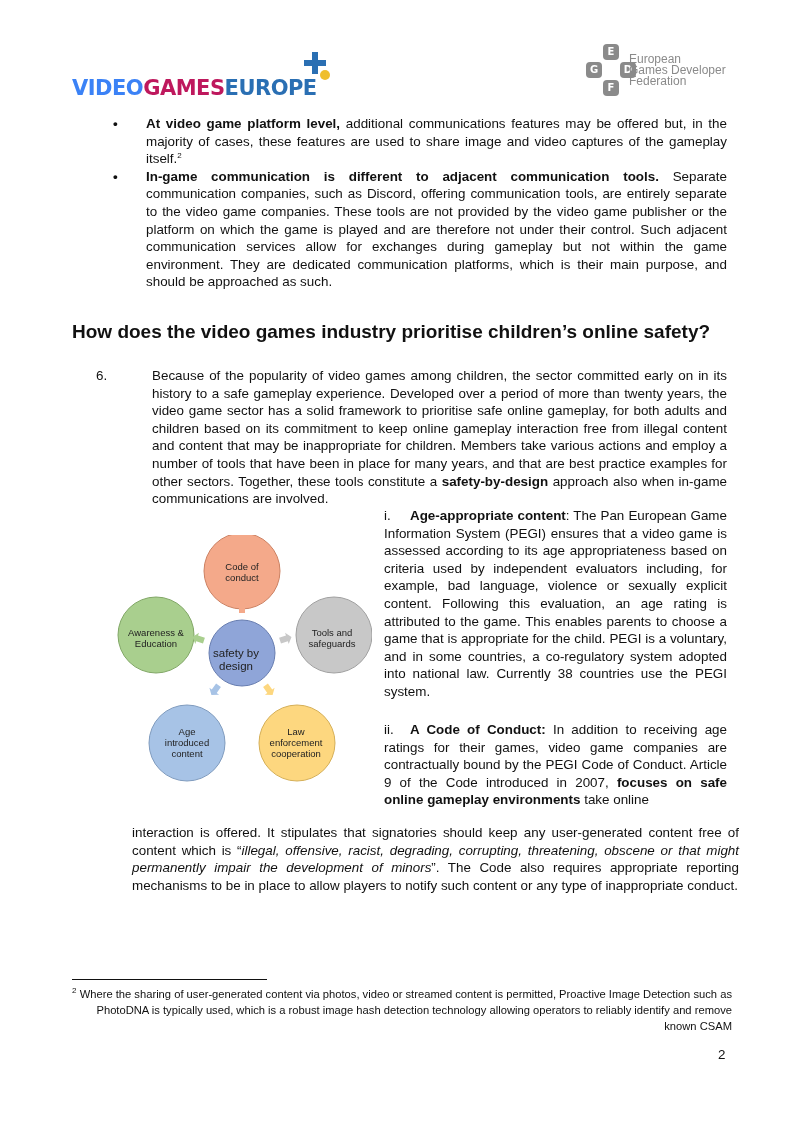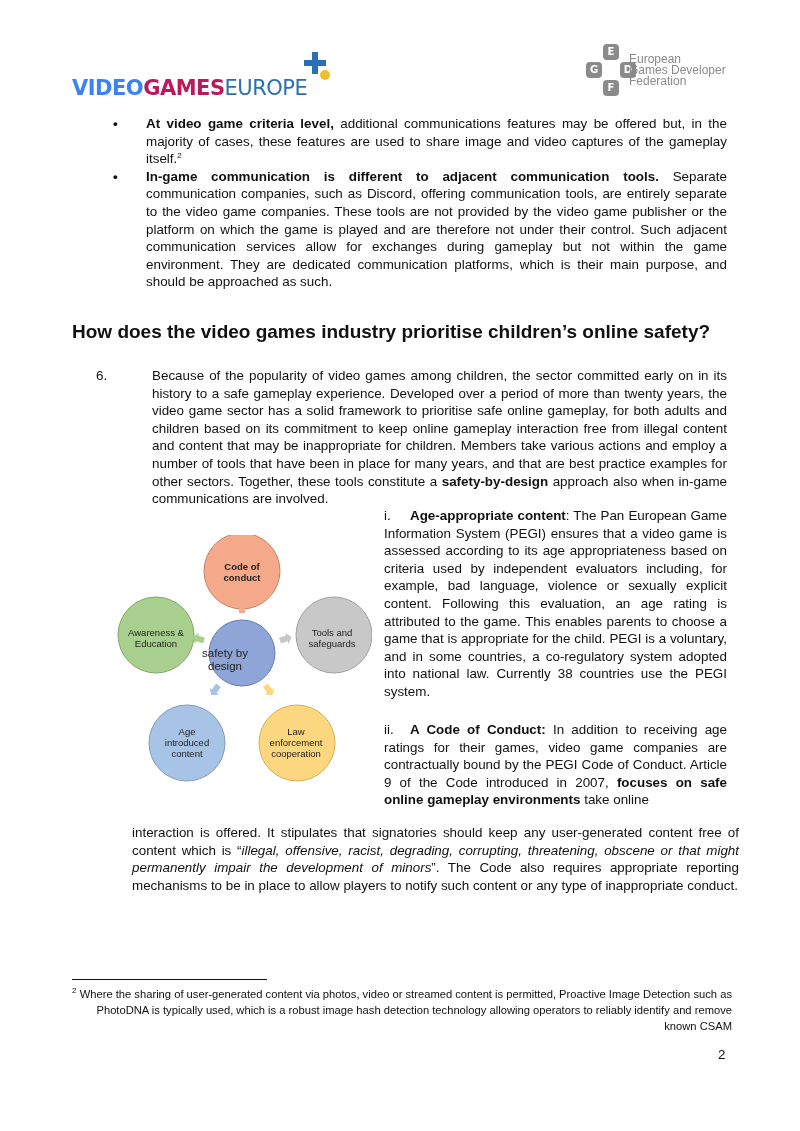--- a/index.html
+++ b/index.html
@@ -6,21 +6,21 @@
   body { width: 800px; height: 1131px; position: relative; overflow: hidden;
          font-family: "Liberation Sans", sans-serif; color: #111; }
   .page { position: absolute; left: 0; top: 0; width: 800px; height: 1131px; }
 
   
   .vge-logo { position: absolute; left: 72px; top: 62px; height: 40px; }
   .vge-text { position: absolute; left: 0; top: 14px; font-weight: bold; font-size: 21px;
               letter-spacing: -0.5px; white-space: nowrap; font-family: "DejaVu Sans", sans-serif; }
   .vge-video { color: #3b82f6; }
   .vge-games { color: #be185d; }
-  .vge-europe { color: #2a6fb3; font-weight: normal; }
+  .vge-europe { color: #2a6fb3; font-weight: bold; }
   .vge-plus { position: absolute; left: 232px; top: -10px; width: 22px; height: 22px; }
   .vge-plus::before { content: ""; position: absolute; left: 8px; top: 0; width: 6px; height: 22px; background: #2a6fb3; }
   .vge-plus::after { content: ""; position: absolute; left: 0; top: 8px; width: 22px; height: 6px; background: #2a6fb3; }
   .vge-dot { position: absolute; left: 248px; top: 8px; width: 10px; height: 10px; border-radius: 50%; background: #efbe2c; }
 
   .egdf-logo { position: absolute; left: 585px; top: 44px; width: 160px; height: 54px; }
   .egdf-pad { position: absolute; left: 0; top: 0; width: 52px; height: 54px; }
   .egdf-key { position: absolute; width: 16px; height: 16px; background: #8a8a8a; border-radius: 4px;
               color: #fff; font-size: 10px; font-weight: bold; text-align: center; line-height: 16px;
               font-family: "DejaVu Sans", sans-serif; }
@@ -81,21 +81,21 @@
     <div class="egdf-name">
       <div>European</div>
       <div>Games Developer</div>
       <div>Federation</div>
     </div>
   </div>
 
   <div class="bullets text">
     <div class="bullet">
       <span class="bullet-dot">•</span>
-      <b>At video game criteria level,</b><span> additional communications features may be offered but, in the majority of cases, these features are used to share image and video captures of the gameplay itself.</span><sup>2</sup>
+      <b>At video game platform level,</b><span> additional communications features may be offered but, in the majority of cases, these features are used to share image and video captures of the gameplay itself.</span><sup>2</sup>
     </div>
     <div class="bullet">
       <span class="bullet-dot">•</span>
       <b>In-game communication is different to adjacent communication tools.</b><span> Separate communication companies, such as Discord, offering communication tools, are entirely separate to the video game companies. These tools are not provided by the video game publisher or the platform on which the game is played and are therefore not under their control. Such adjacent communication services allow for exchanges during gameplay but not within the game environment. They are dedicated communication platforms, which is their main purpose, and should be approached as such.</span>
     </div>
   </div>
 
   <div class="heading">How does the video games industry prioritise children’s online safety?</div>
 
   <div class="para6 text">
@@ -110,22 +110,22 @@
         <circle cx="222" cy="100" r="38" fill="#c8c8c8" stroke="rgb(160,160,160)" stroke-width="1"></circle>
         <polygon points="167.1,102.8 174.0,100.6 173.0,97.7 179.5,101.9 176.7,109.1 175.8,106.3 169.0,108.5" fill="#c8c8c8"></polygon>
         <circle cx="185" cy="208" r="38" fill="#fdd77f" stroke="rgb(213,175,87)" stroke-width="1"></circle>
         <polygon points="155.9,148.6 160.2,154.4 162.6,152.7 160.6,160.1 152.9,159.7 155.3,157.9 151.1,152.1" fill="#fdd77f"></polygon>
         <circle cx="75" cy="208" r="38" fill="#a7c3e6" stroke="rgb(127,155,190)" stroke-width="1"></circle>
         <polygon points="108.9,152.1 104.7,157.9 107.1,159.7 99.4,160.1 97.4,152.7 99.8,154.4 104.1,148.6" fill="#a7c3e6"></polygon>
         <circle cx="44" cy="100" r="38" fill="#a9cf8e" stroke="rgb(129,167,102)" stroke-width="1"></circle>
         <polygon points="91.0,108.5 84.2,106.3 83.3,109.1 80.5,101.9 87.0,97.7 86.0,100.6 92.9,102.8" fill="#a9cf8e"></polygon>
         <circle cx="130" cy="118" r="33" fill="#8fa5d8" stroke="rgb(103,125,176)"></circle>
       </svg>
-    <div class="node-label" id="lbl-center" style="left:86px;top:112px;width:54px;font-size:11.5px;line-height:13px;">safety by design</div>
-    <div class="node-label" style="left:97px;top:26px;width:66px;font-weight:bold;">Code of conduct</div>
+    <div class="node-label" id="lbl-center" style="left:97px;top:112px;width:54px;font-size:11.5px;line-height:13px;">safety by design</div>
+    <div class="node-label" style="left:97px;top:26px;width:66px;">Code of conduct</div>
     <div class="node-label" style="left:188px;top:92px;width:64px;">Tools and safeguards</div>
     <div class="node-label" style="left:153px;top:191px;width:62px;">Law enforcement cooperation</div>
     <div class="node-label" style="left:44px;top:191px;width:62px;">Age introduced content</div>
     <div class="node-label" style="left:8px;top:92px;width:72px;">Awareness &amp; Education</div>
   </div>
 
   <div class="item-i text">
     <span class="roman">i.</span><b>Age-appropriate content</b><span>: The Pan European Game Information System (PEGI) ensures that a video game is assessed according to its age appropriateness based on criteria used by independent evaluators including, for example, bad language, violence or sexually explicit content. Following this evaluation, an age rating is attributed to the game. This enables parents to choose a game that is appropriate for the child.  PEGI is a voluntary, and in some countries, a co-regulatory system adopted into national law. Currently 38 countries use the PEGI system.</span>
   </div>
 

